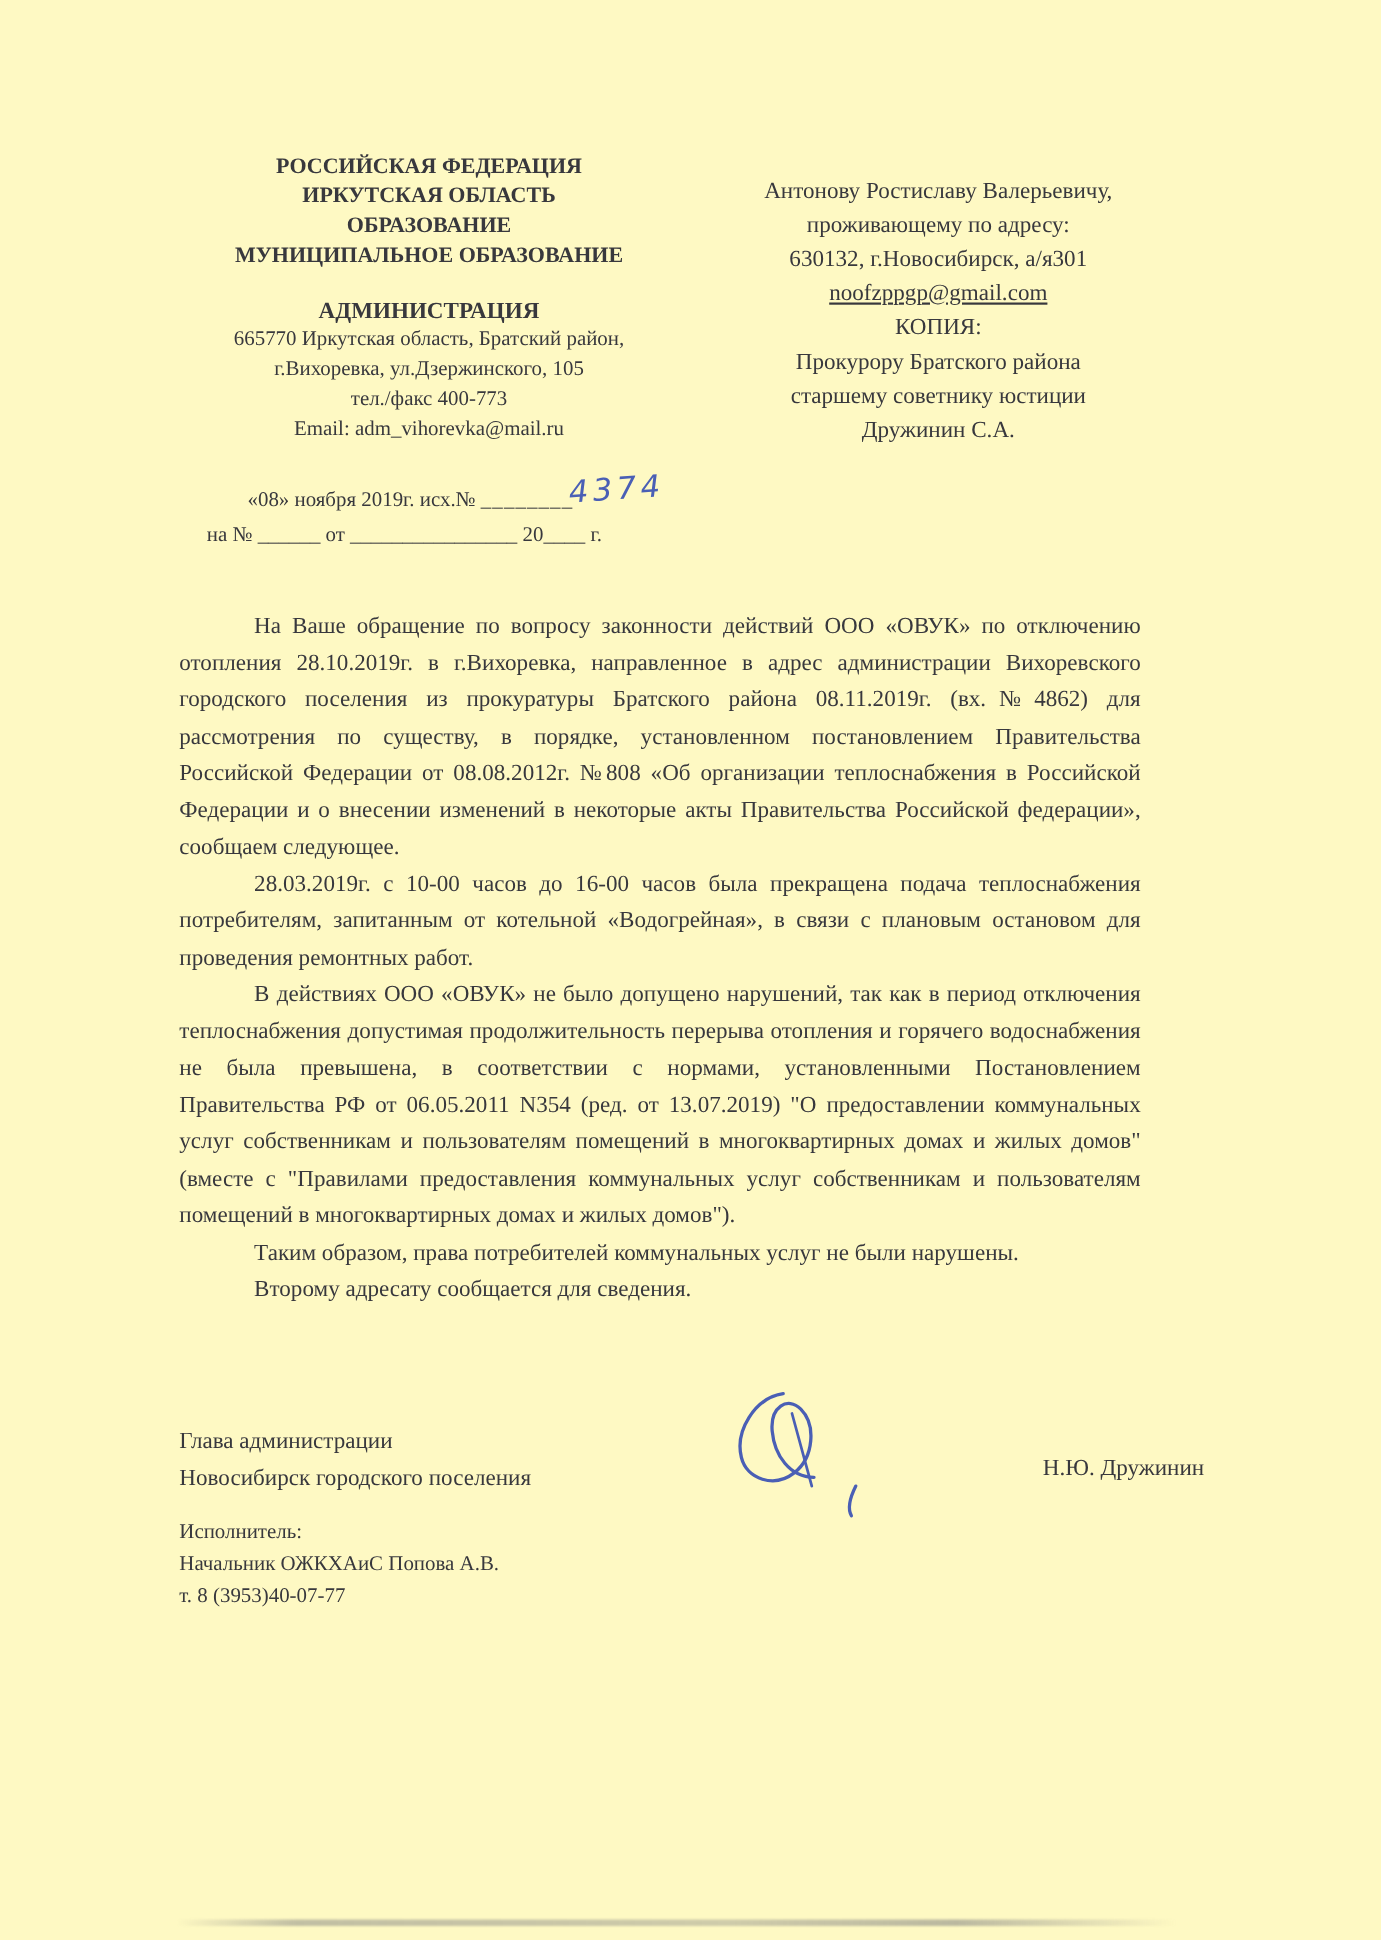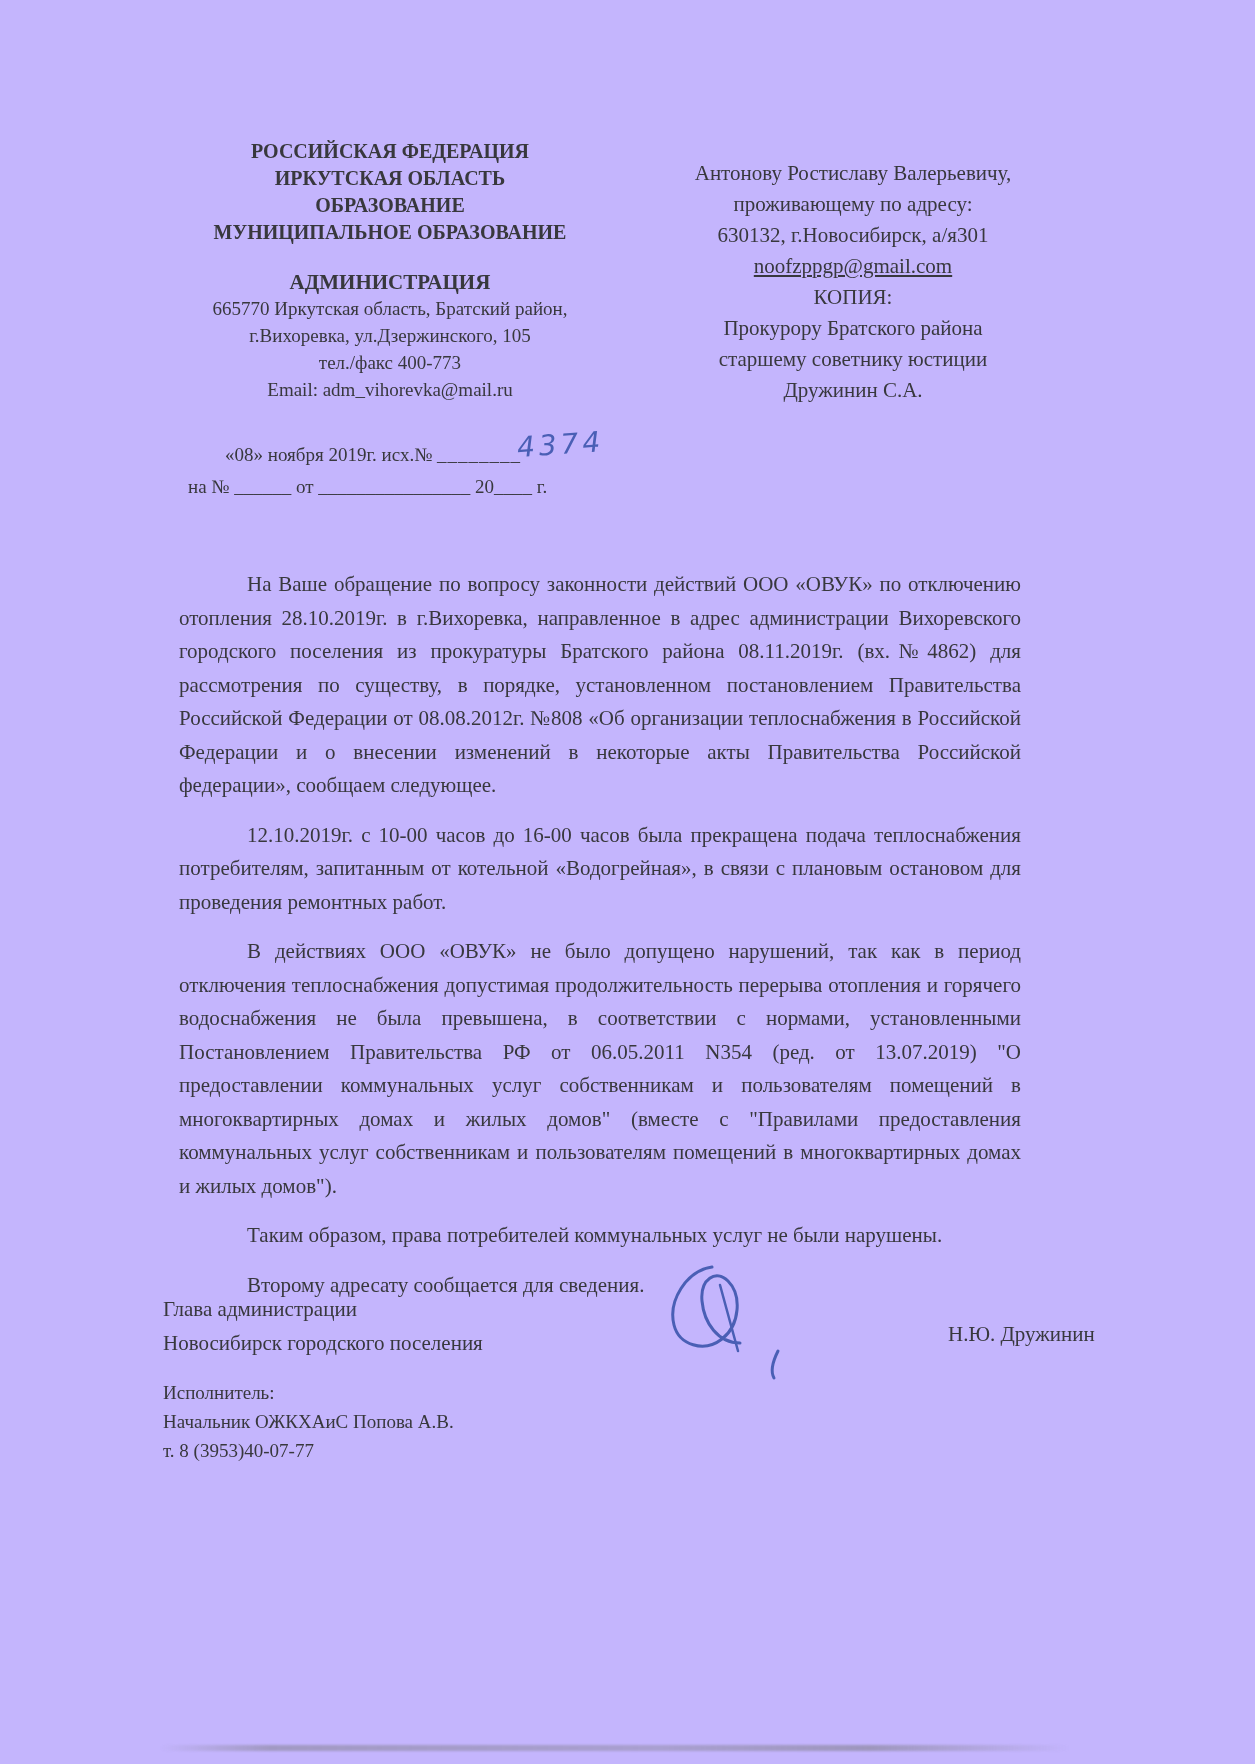--- a/index.html
+++ b/index.html
@@ -1,20 +1,20 @@
 <!DOCTYPE html>
 <html><head>
 <meta charset="utf-8">
 <style>
   html,body{margin:0;padding:0;background:#e9e9e9;}
   .page{
     position:relative;
     width:1255px;height:1764px;
     margin:0 auto;
-    background:#c4b5fd;
+    background:#fef9c3;
     font-family:"Liberation Serif", serif;
     color:#38383d;
     overflow:hidden;
   }
 
   .sender-block{position:absolute;left:165px;top:138px;width:450px;}
   .sender-block .org-line{font-size:20px;font-weight:bold;line-height:27px;text-align:center;}
   .admin-title{margin-top:24px;font-size:21px;font-weight:bold;text-align:center;}
   .addr-line{font-size:19px;line-height:27px;text-align:center;}
 
@@ -33,21 +33,21 @@
   .recipient-block{position:absolute;left:628px;top:158px;width:450px;text-align:center;}
   .recipient-block .r-line{font-size:21px;line-height:31px;}
   .recipient-email{font-size:21px;line-height:31px;text-decoration:underline;}
   .copy-label{font-size:21px;line-height:31px;}
   .copy-line{font-size:21px;line-height:31px;}
 
   .body-block{
     position:absolute;left:163px;top:552px;width:874px;
     font-size:21px;line-height:33.5px;text-align:justify;
   }
-  .body-block p{margin:16px;text-indent:68px;}
+  .body-block p{margin:0;text-indent:68px;}
 
   .sig-block-left{position:absolute;left:163px;top:1292px;font-size:21px;line-height:34px;}
   .sig-name{position:absolute;left:948px;top:1322px;font-size:21px;}
   .sig-ink{position:absolute;left:660px;top:1255px;}
 
   .executor-block{position:absolute;left:163px;top:1378px;font-size:19px;line-height:29px;}
 
   .scan-smudge{
     position:absolute;left:160px;top:1745px;width:910px;height:6px;
     background:linear-gradient(90deg,rgba(120,120,125,0) 0%,rgba(120,120,125,.45) 12%,rgba(120,120,125,.35) 55%,rgba(120,120,125,.5) 78%,rgba(120,120,125,0) 100%);
@@ -85,21 +85,21 @@
     <div class="r-line">630132, г.Новосибирск, а/я301</div>
     <div class="recipient-email">noofzppgp@gmail.com</div>
     <div class="copy-label">КОПИЯ:</div>
     <div class="copy-line">Прокурору Братского района</div>
     <div class="copy-line">старшему советнику юстиции</div>
     <div class="copy-line">Дружинин С.А.</div>
   </div>
 
   <div class="body-block">
     <p>На Ваше обращение по вопросу законности действий ООО «ОВУК» по отключению отопления 28.10.2019г. в г.Вихоревка, направленное в адрес администрации Вихоревского городского поселения из прокуратуры Братского района 08.11.2019г. (вх.№4862) для рассмотрения по существу, в порядке, установленном постановлением Правительства Российской Федерации от 08.08.2012г. №808 «Об организации теплоснабжения в Российской Федерации и о внесении изменений в некоторые акты Правительства Российской федерации», сообщаем следующее.</p>
-    <p>12.10.2019г. с 10-00 часов до 16-00 часов была прекращена подача теплоснабжения потребителям, запитанным от котельной «Водогрейная», в связи с плановым остановом для проведения ремонтных работ.</p>
+    <p>28.03.2019г. с 10-00 часов до 16-00 часов была прекращена подача теплоснабжения потребителям, запитанным от котельной «Водогрейная», в связи с плановым остановом для проведения ремонтных работ.</p>
     <p>В действиях ООО «ОВУК» не было допущено нарушений, так как в период отключения теплоснабжения допустимая продолжительность перерыва отопления и горячего водоснабжения не была превышена, в соответствии с нормами, установленными  Постановлением Правительства РФ от 06.05.2011 N354 (ред. от 13.07.2019) "О предоставлении коммунальных услуг собственникам и пользователям помещений в многоквартирных домах и жилых домов" (вместе с "Правилами предоставления коммунальных услуг собственникам и пользователям помещений в многоквартирных домах и жилых домов").</p>
     <p>Таким образом, права потребителей коммунальных услуг не были нарушены.</p>
     <p>Второму адресату сообщается для сведения.</p>
   </div>
 
   <div class="sig-block-left">
     <div>Глава администрации</div>
     <div>Новосибирск городского поселения</div>
   </div>
 

